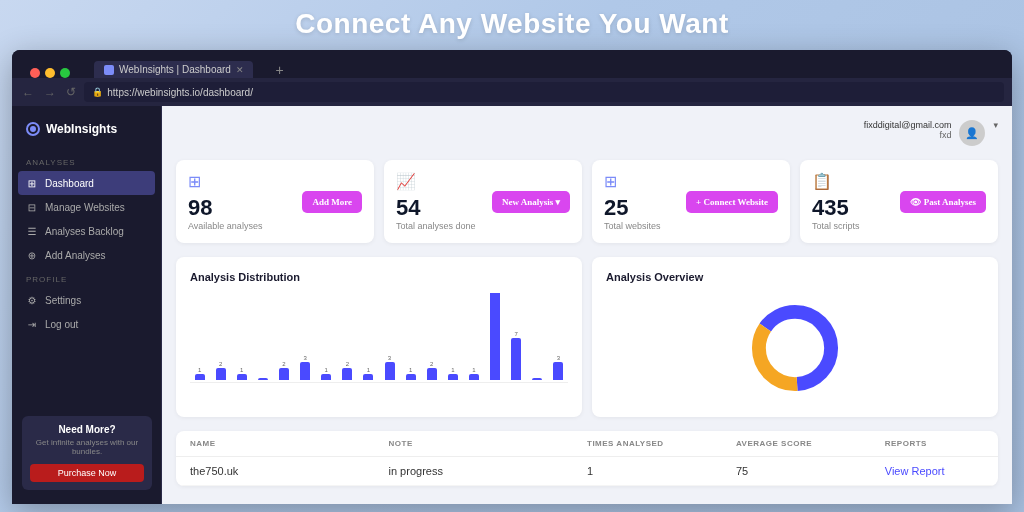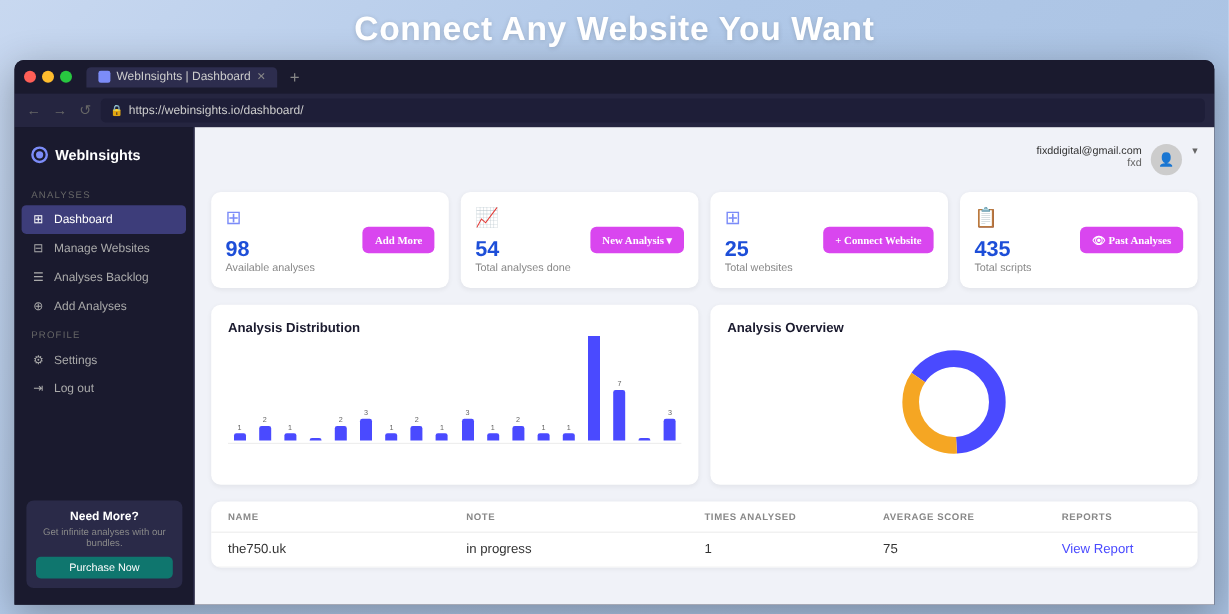--- a/index.html
+++ b/index.html
@@ -37,23 +37,23 @@
       border-radius: 8px 8px 0 0;
       overflow: hidden;
       box-shadow: 0 8px 32px rgba(0,0,0,0.3);
     }
 
     
     .tab-bar {
       background: #1a1a2e;
       height: 28px;
       display: flex;
-      align-items: center;
-      padding: 0 8px;
-      gap: 4px;
+      align-items: flex-end;
+      padding: 0 18px;
+      gap: 16px;
     }
     .traffic-lights {
       display: flex; gap: 5px; margin-right: 8px;
     }
     .traffic-light {
       width: 10px; height: 10px; border-radius: 50%;
     }
     .tl-red { background: #ff5f57; }
     .tl-yellow { background: #ffbd2e; }
     .tl-green { background: #28c840; }
@@ -186,21 +186,21 @@
       font-weight: 700;
       color: #fff;
       margin-bottom: 3px;
     }
     .need-more-desc {
       font-size: 8px;
       color: #888;
       margin-bottom: 6px;
     }
     .purchase-btn {
-      background: #0f766e;
+      background: #b91c1c;
       color: #fff;
       border: none;
       border-radius: 4px;
       padding: 4px 10px;
       font-size: 9px;
       cursor: pointer;
       width: 100%;
     }
 
     
@@ -249,23 +249,23 @@
       justify-content: space-between;
       box-shadow: 0 1px 4px rgba(0,0,0,0.06);
     }
     .stat-left {}
     .stat-icon {
       font-size: 16px;
       color: #7c8cf8;
       margin-bottom: 6px;
     }
     .stat-number {
-      font-size: 18px;
+      font-size: 22px;
       font-weight: 700;
-      color: #1d4ed8;
+      color: #0f172a;
       line-height: 1;
     }
     .stat-label {
       font-size: 9px;
       color: #888;
       margin-top: 2px;
     }
     .stat-btn {
       border: none;
       border-radius: 5px;
@@ -288,20 +288,21 @@
     .chart-card {
       background: #fff;
       border-radius: 8px;
       padding: 14px;
       box-shadow: 0 1px 4px rgba(0,0,0,0.06);
     }
     .chart-title {
       font-size: 11px;
       font-weight: 700;
       color: #1a1a2e;
+      margin-bottom: 10px;
     }
 
     
     .bar-chart-container {
       position: relative;
       height: 110px;
       overflow: hidden;
     }
     .bar-chart-labels {
       display: flex;

